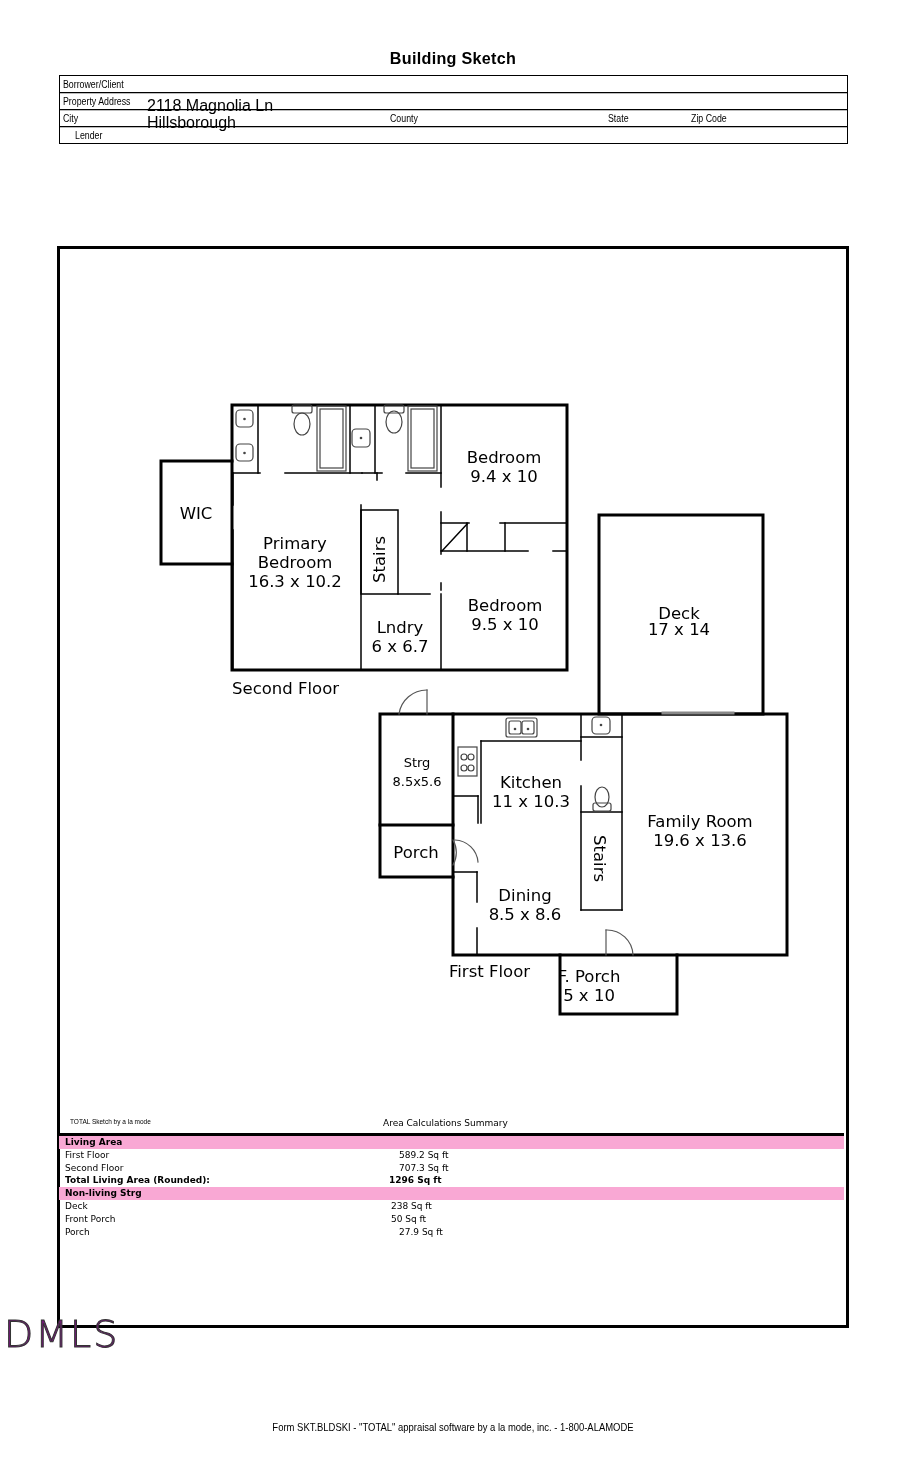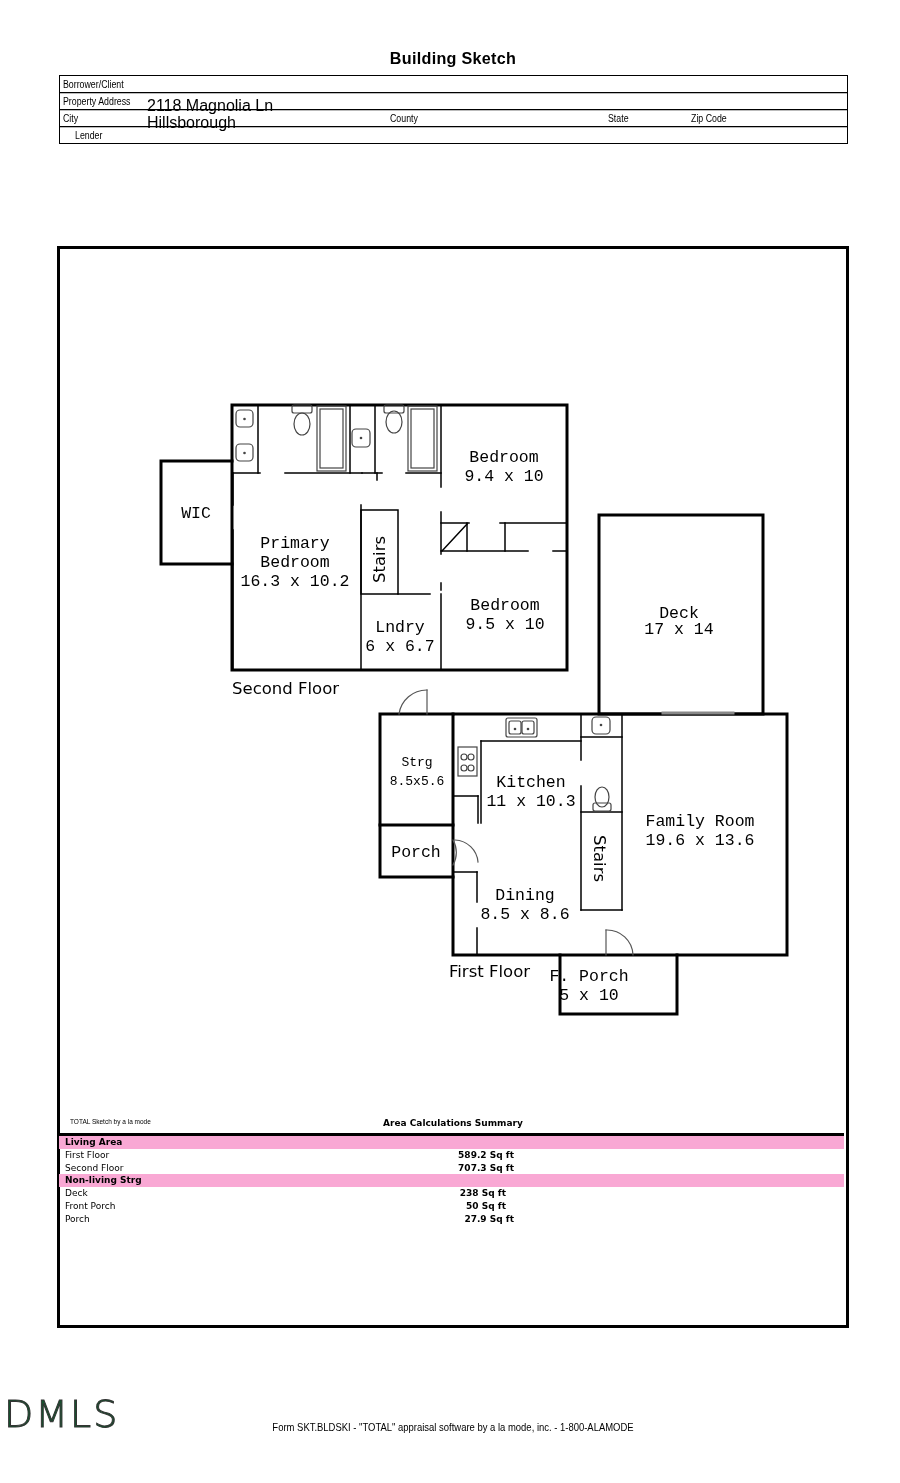--- a/index.html
+++ b/index.html
@@ -6,33 +6,33 @@
   body{width:900px;height:1483px;position:relative;overflow:hidden;font-family:"DejaVu Sans",sans-serif;color:#000;}
   .title{position:absolute;left:0;width:906px;top:49px;text-align:center;font-family:"Liberation Sans",sans-serif;font-weight:bold;font-size:17px;letter-spacing:0.3px;transform:scaleX(0.95);}
   .hdr{position:absolute;left:59px;top:75px;width:787px;height:67px;border:1.5px solid #000;font-family:"Liberation Sans",sans-serif;}
   .hrow{position:relative;height:16px;border-bottom:1px solid #000;box-shadow:0 1px 0 #bbb;}
   .hrow:last-child{border-bottom:none;box-shadow:none;margin-left:12px;}
   .hl{position:absolute;top:3px;font-size:10px;transform:scaleX(0.88);transform-origin:left;white-space:nowrap;}
   .hv{position:absolute;top:4px;font-size:16px;white-space:nowrap;}
   .frame{position:absolute;left:57px;top:246px;width:786px;height:1076px;border:3px solid #000;}
   svg.plan{position:absolute;left:0;top:0;}
   .lbl{position:absolute;font-size:16.5px;text-align:center;line-height:19px;white-space:nowrap;transform:translateX(-50%);}
-  .lbl span{display:block;font-family:Liberation Mono, monospace;}
+  .lbl span{display:block;}
   .floorlbl{position:absolute;font-size:16.5px;white-space:nowrap;}
   .stairs{position:absolute;font-size:16.5px;white-space:nowrap;}
   .small{position:absolute;font-family:"Liberation Sans",sans-serif;font-size:6.5px;left:70px;top:1118px;}
-  .asum{position:absolute;font-family:"DejaVu Sans",sans-serif;font-weight:bold;font-size:9px;left:383px;top:1118px;}
+  .asum{position:absolute;font-family:"DejaVu Sans",sans-serif;font-weight:normal;font-size:9px;left:383px;top:1118px;}
   .atable{position:absolute;left:59px;top:1133px;width:785px;border-top:3px solid #000;font-family:"DejaVu Sans",sans-serif;font-size:9px;}
   .arow{position:relative;height:12.8px;line-height:12.8px;}
   .arow.hd{background:#f9a8d4;font-weight:bold;}
   .arow.tot{font-weight:bold;}
   .arow .k{position:absolute;left:6px;}
-  .arow .v{position:absolute;left:340px;width:115px;text-align:right;font-weight:bold;}
+  .arow .v{position:absolute;left:340px;width:115px;}
   .footer{position:absolute;top:1421px;left:0;width:906px;text-align:center;font-family:"Liberation Sans",sans-serif;font-size:11px;transform:scaleX(0.86);}
-  .dmls{position:absolute;left:4px;top:1392px;font-family:"DejaVu Sans",sans-serif;font-weight:100;font-size:38px;letter-spacing:2px;color:#14532d;-webkit-text-stroke:1px #333;}
+  .dmls{position:absolute;left:4px;top:1312px;font-family:"DejaVu Sans",sans-serif;font-weight:100;font-size:38px;letter-spacing:2px;color:#701a75;-webkit-text-stroke:1px #333;}
 </style>
 </head>
 <body>
 
 <div class="title">Building Sketch</div>
 
 <div class="hdr">
   <div class="hrow">
     <span class="hl" style="left:3px">Borrower/Client</span>
     <span class="hv" style="left:87px"></span>
@@ -232,20 +232,24 @@
       <span class="k">Living Area</span>
     </div>
   <div class="arow">
     <span class="k">First Floor</span>
       <span class="v">589.2 Sq ft</span>
   </div>
   <div class="arow">
     <span class="k">Second Floor</span>
       <span class="v">707.3 Sq ft</span>
   </div>
+  <div class="arow tot">
+    <span class="k">Total Living Area (Rounded):</span>
+      <span class="v" style="left:330px">1296 Sq ft</span>
+  </div>
   <div class="arow hd">
       <span class="k">Non-living Strg</span>
     </div>
   <div class="arow">
     <span class="k">Deck</span>
       <span class="v" style="left:332px">238 Sq ft</span>
   </div>
   <div class="arow">
     <span class="k">Front Porch</span>
       <span class="v" style="left:332px">50 Sq ft</span>

